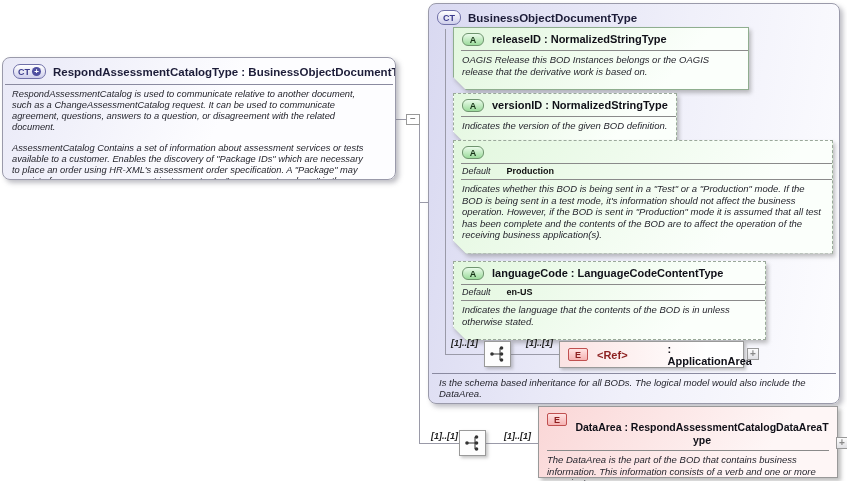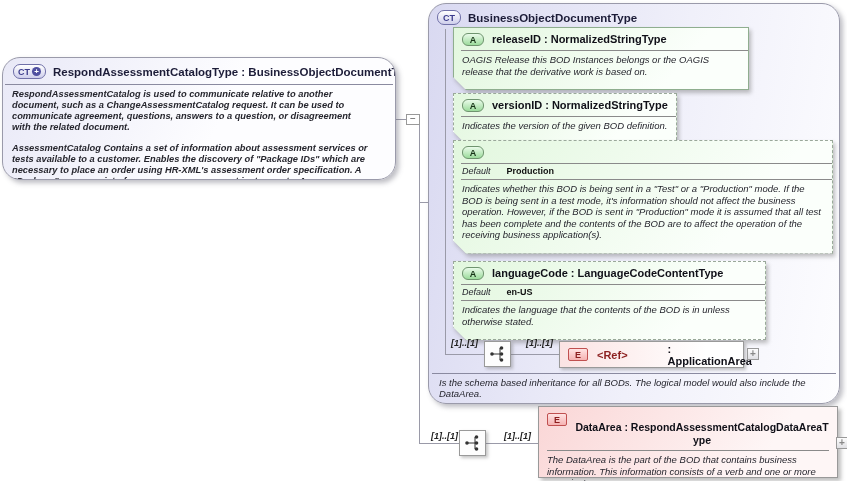--- a/index.html
+++ b/index.html
@@ -4,32 +4,32 @@
 <style>
   * { margin:0; padding:0; box-sizing:border-box; }
   html,body { background:#ffffff; font-family:"Liberation Sans", sans-serif; }
   .canvas { position:relative; width:847px; height:481px; background:#fff; overflow:hidden; }
 
   
   .hline { position:absolute; height:1px; background:#9a9aa8; }
   .vline { position:absolute; width:1px; background:#9a9aa8; }
 
   
-  .box { position:absolute; border:1px solid #9a9aaa; border-radius:18px;
+  .box { position:absolute; border:1px solid #9a9aaa; border-radius:8px;
          box-shadow:3px 3px 5px rgba(110,110,125,.45); }
   .left-box { left:2px; top:57px; width:394px; height:123px;
               background:linear-gradient(115deg,#e9e9f7,#fdfdff 55%); overflow:hidden; }
   .right-box { left:428px; top:3px; width:412px; height:401px;
                background:linear-gradient(100deg,#d9d9f1,#f0f0fa 55%,#fdfdff); }
 
   .box-header { display:flex; align-items:center; gap:7px; padding:6px 8px 5px; }
   .left-box .box-header { border-bottom:1px solid #8a8aa0; margin:0 2px; }
   .box-title { font-weight:bold; font-size:11.5px; color:#1c1c38; white-space:nowrap; }
 
-  .box-body { padding:4px 26px 4px 9px;font-weight:bold; }
+  .box-body { padding:4px 26px 4px 9px; }
   .box-body p { font-style:italic; font-size:9.3px; line-height:11px; color:#26262e; margin-bottom:10px; }
 
   
   .ct-badge { display:inline-flex; align-items:center; justify-content:center; gap:2px; flex:none;
               min-width:24px; height:15px; padding:0 4px; border:1px solid #7070a8; border-radius:7px;
               background:linear-gradient(180deg,#ffffff,#cfcfec); font-size:9px; font-weight:bold; color:#3c3c8c; }
   .plus-circle { display:inline-block; width:9px; height:9px; border-radius:50%;
                  background:#5050a0; color:#fff; font-size:8px; line-height:9px; text-align:center; font-weight:bold; }
   .a-badge { display:inline-flex; align-items:center; justify-content:center; flex:none;
              width:22px; height:13px; border:1px solid #6f946f; border-radius:6px;

